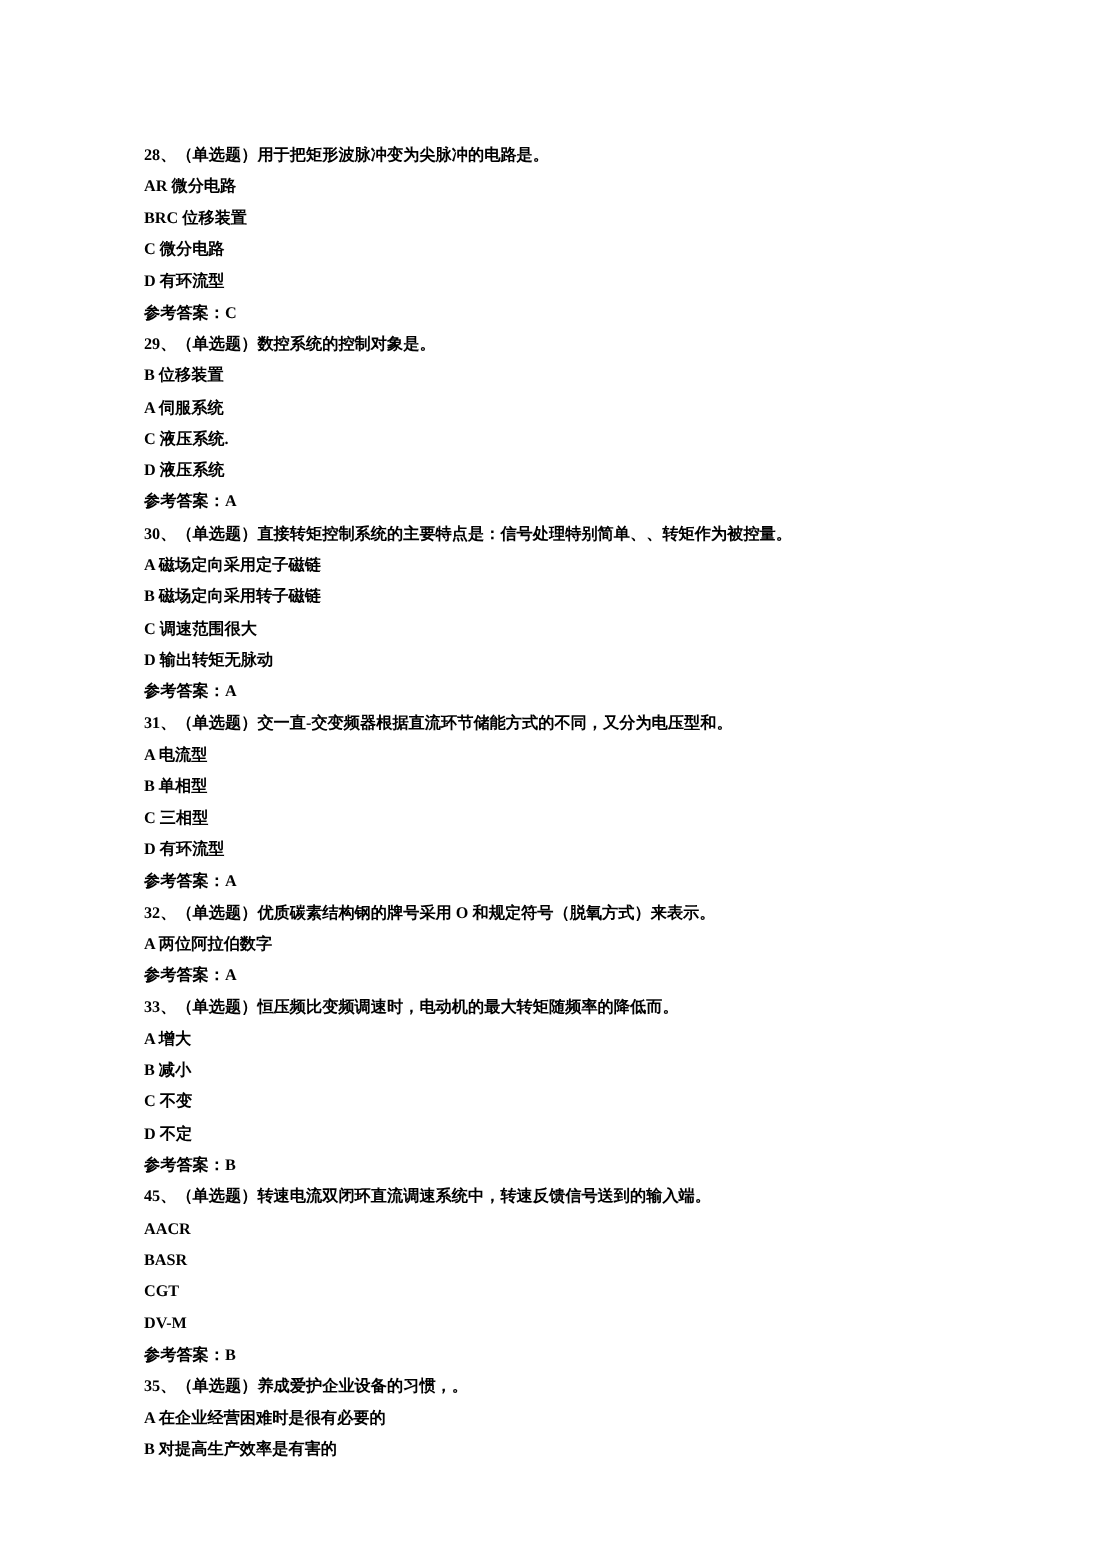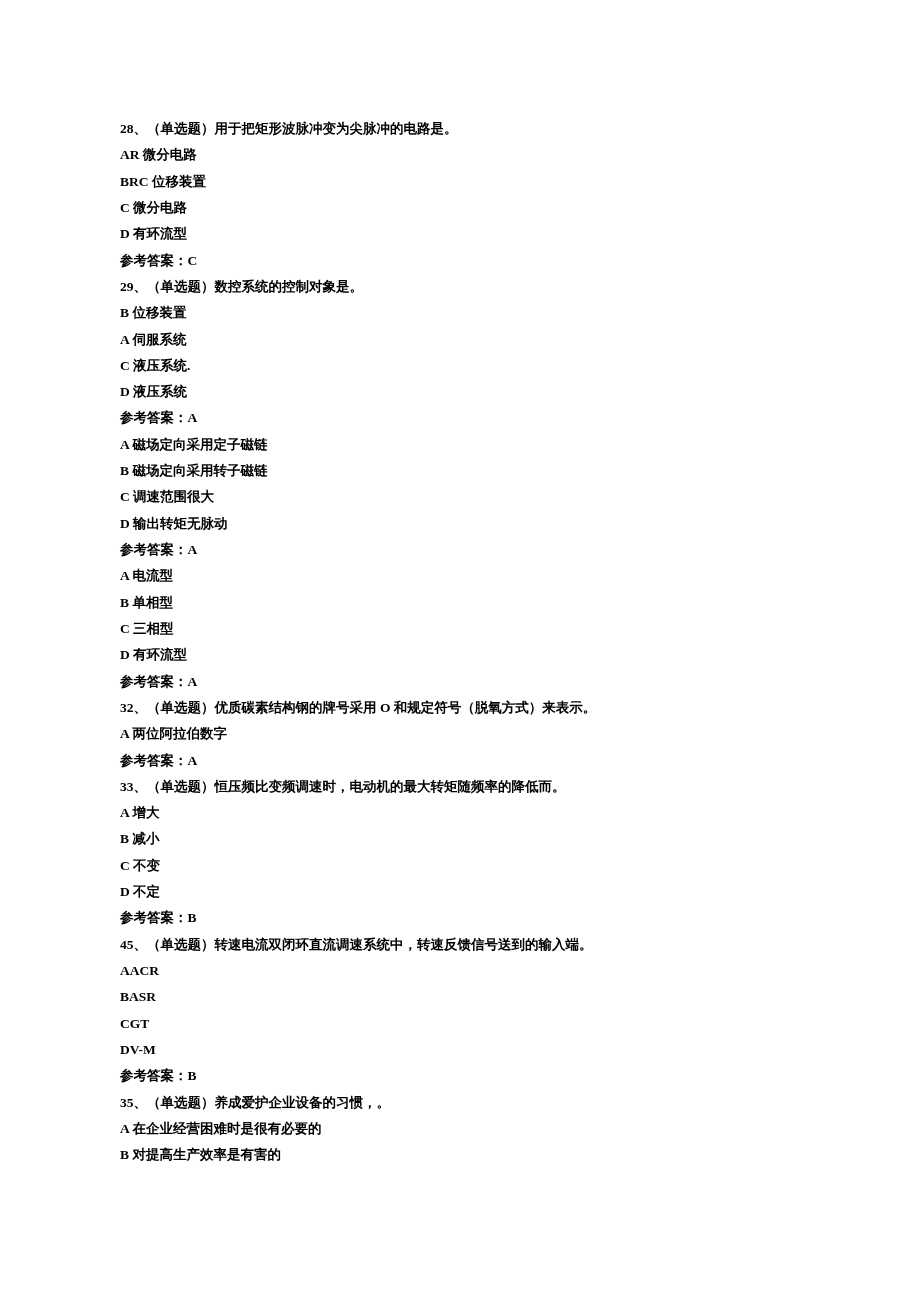--- a/index.html
+++ b/index.html
@@ -33,25 +33,27 @@
   <span class="line">BRC 位移装置</span>
   <span class="line">C 微分电路</span>
   <span class="line">D 有环流型</span>
   <span class="line">参考答案：C</span>
   <span class="line">29、（单选题）数控系统的控制对象是。</span>
   <span class="line">B 位移装置</span>
   <span class="line">A 伺服系统</span>
   <span class="line">C 液压系统.</span>
   <span class="line">D 液压系统</span>
   <span class="line">参考答案：A</span>
+  <span class="line">30、（单选题）直接转矩控制系统的主要特点是：信号处理特别简单、、转矩作为被控量。</span>
   <span class="line">A 磁场定向采用定子磁链</span>
   <span class="line">B 磁场定向采用转子磁链</span>
   <span class="line">C 调速范围很大</span>
   <span class="line">D 输出转矩无脉动</span>
   <span class="line">参考答案：A</span>
+  <span class="line">31、（单选题）交一直-交变频器根据直流环节储能方式的不同，又分为电压型和。</span>
   <span class="line">A 电流型</span>
   <span class="line">B 单相型</span>
   <span class="line">C 三相型</span>
   <span class="line">D 有环流型</span>
   <span class="line">参考答案：A</span>
   <span class="line">32、（单选题）优质碳素结构钢的牌号采用 O 和规定符号（脱氧方式）来表示。</span>
   <span class="line">A 两位阿拉伯数字</span>
   <span class="line">参考答案：A</span>
   <span class="line">33、（单选题）恒压频比变频调速时，电动机的最大转矩随频率的降低而。</span>
   <span class="line">A 增大</span>

